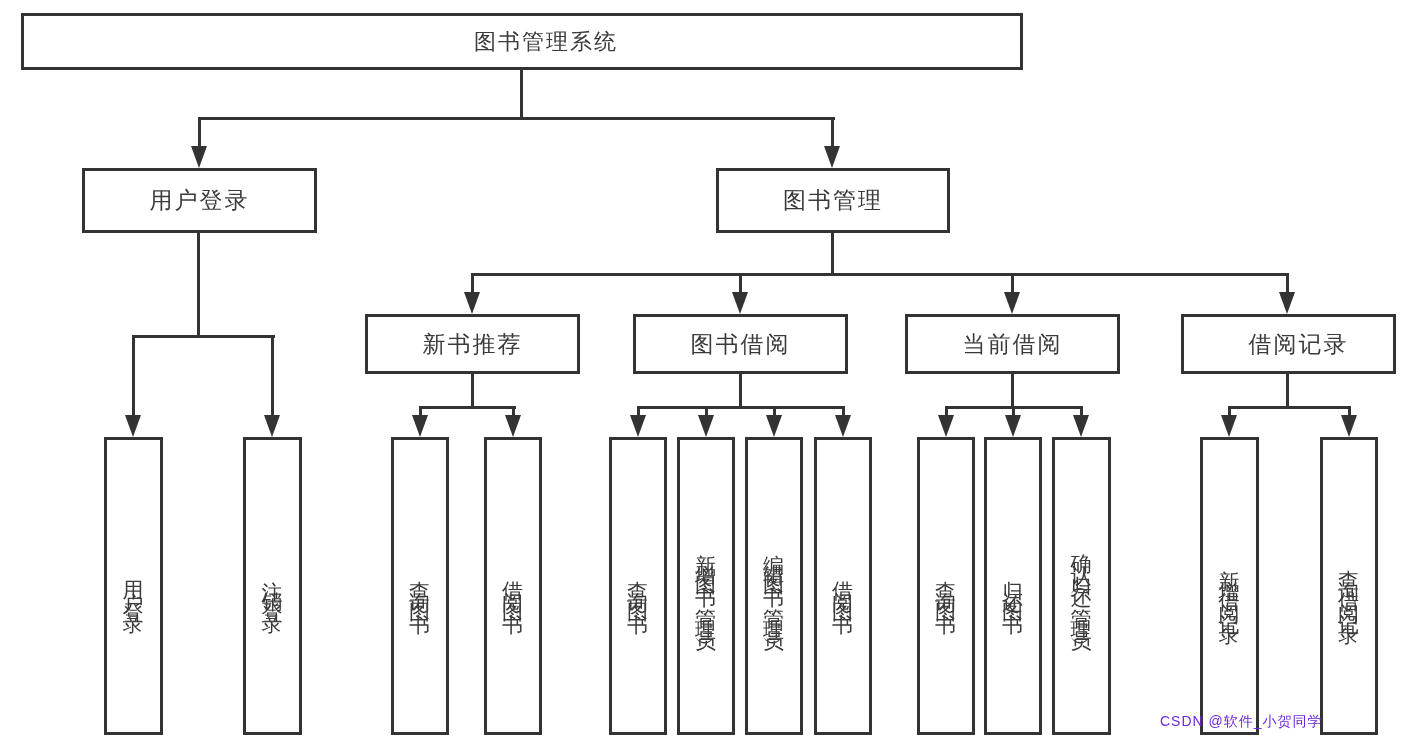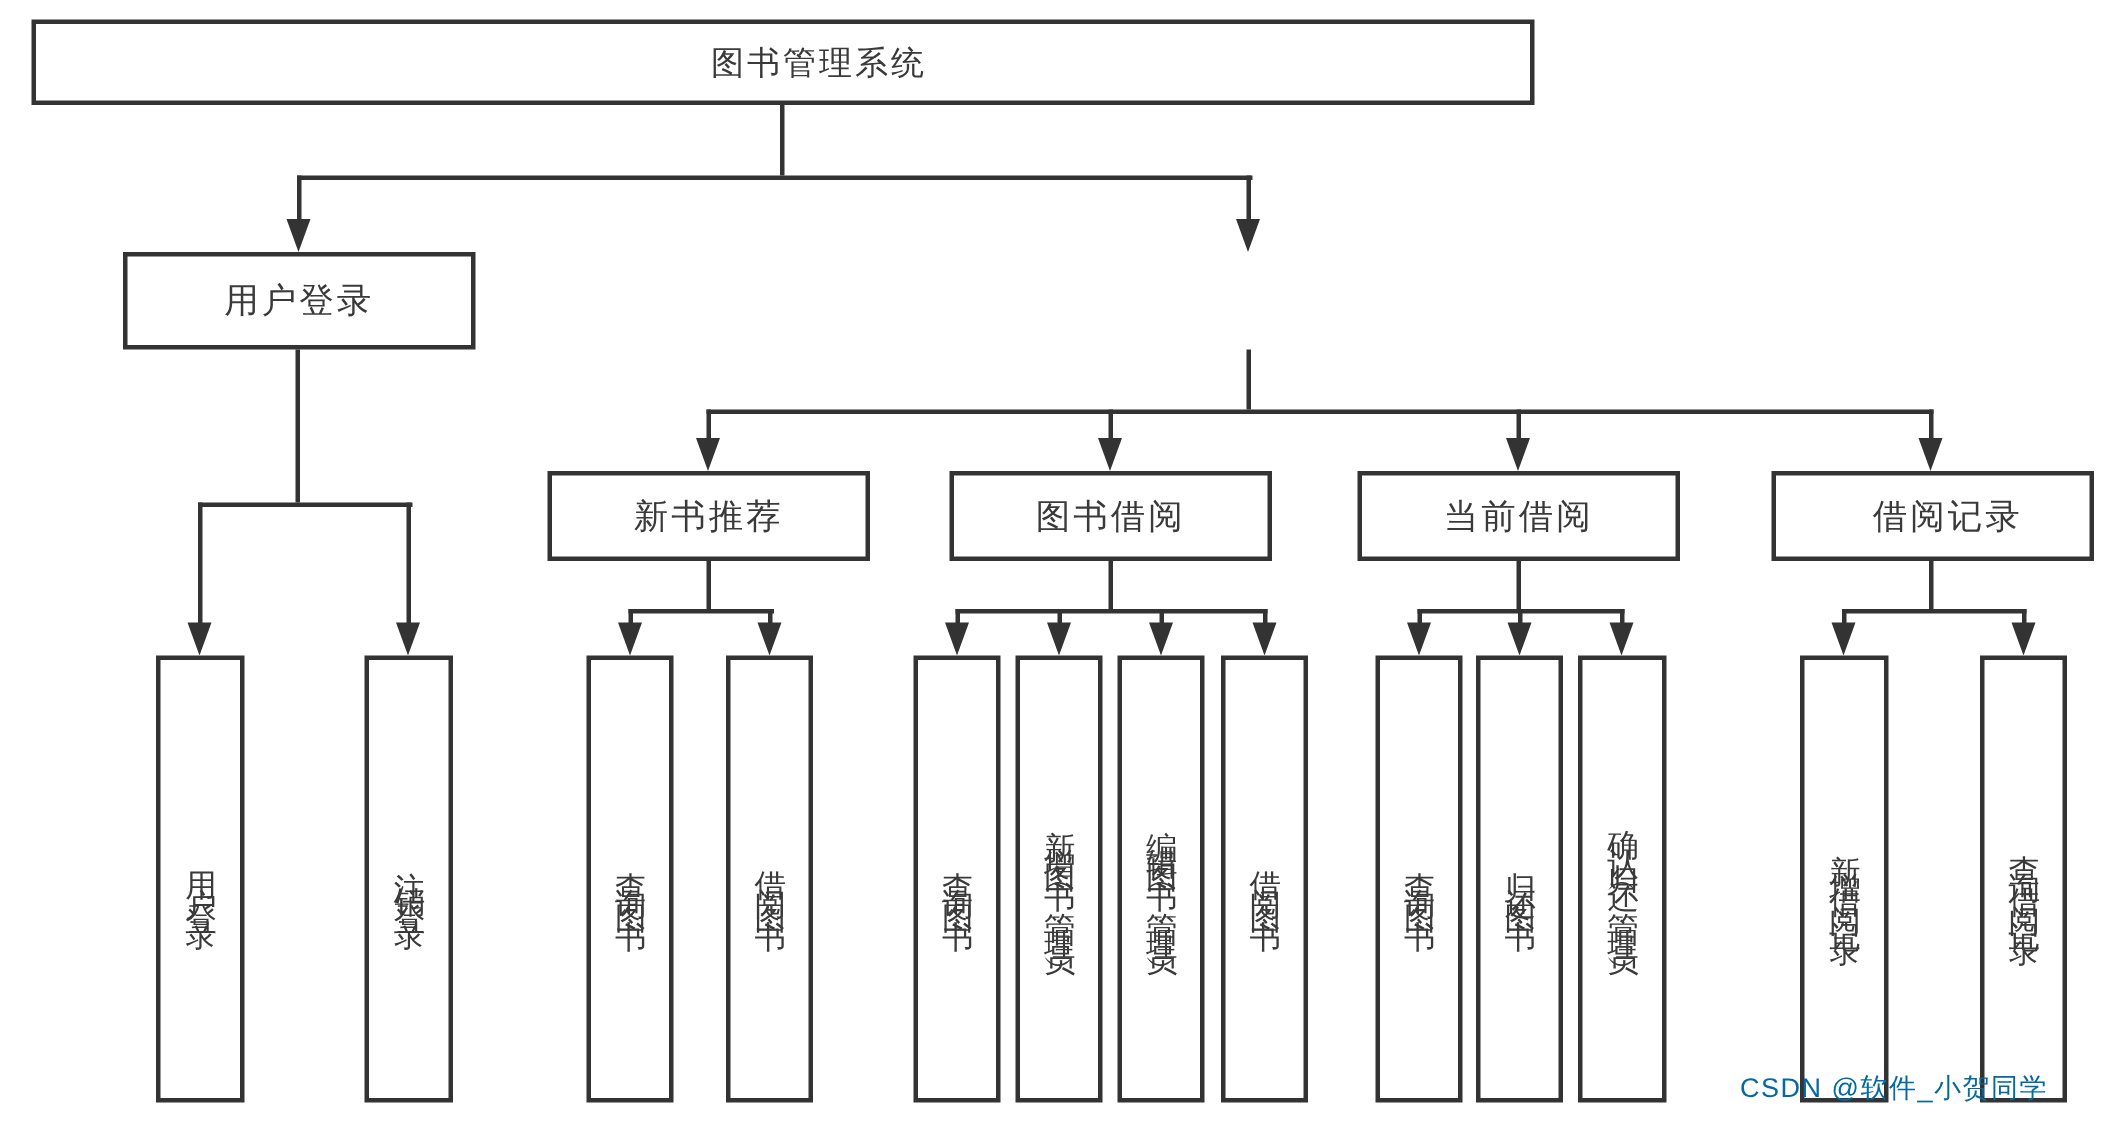--- a/index.html
+++ b/index.html
@@ -41,22 +41,22 @@
   .arrow{
     position:absolute;
     width:0;height:0;
     border-left:8px solid transparent;
     border-right:8px solid transparent;
     border-top:22px solid #333;
   }
   .watermark{
     position:absolute;
     left:1160px;top:713px;
-    font-size:18px;
-    color:#0369a1;
+    font-size:14px;
+    color:#6d28d9;
     letter-spacing:1px;
     white-space:nowrap;
     z-index:10;
   }
 </style>
 </head>
 <body>
 
 <div id="canvas">
 
@@ -65,20 +65,21 @@
   <div>
     <div class="line vline" style="left:520px;top:70px;height:47px;"></div>
     <div class="line hline" style="left:198px;top:117px;width:637px;"></div>
     <div class="line vline" style="left:198px;top:117px;height:31px;"></div>
     <div class="arrow" style="left:191px;top:146px;"></div>
     <div class="line vline" style="left:831px;top:117px;height:31px;"></div>
     <div class="arrow" style="left:824px;top:146px;"></div>
   </div>
 
   <div class="node hbox" style="left:82px;top:168px;width:235px;height:65px;">用户登录</div>
+  <div class="node hbox" style="left:716px;top:168px;width:234px;height:65px;">图书管理</div>
 
   <div>
     <div class="line vline" style="left:831px;top:233px;height:40px;"></div>
     <div class="line hline" style="left:471px;top:273px;width:818px;"></div>
     <div class="line vline" style="left:471px;top:273px;height:22px;"></div>
     <div class="arrow" style="left:464px;top:292px;"></div>
     <div class="line vline" style="left:739px;top:273px;height:22px;"></div>
     <div class="arrow" style="left:732px;top:292px;"></div>
     <div class="line vline" style="left:1011px;top:273px;height:22px;"></div>
     <div class="arrow" style="left:1004px;top:292px;"></div>

